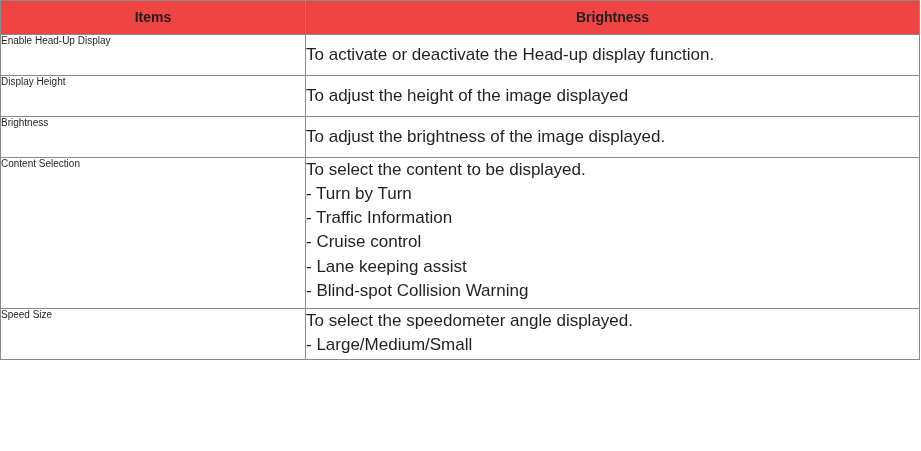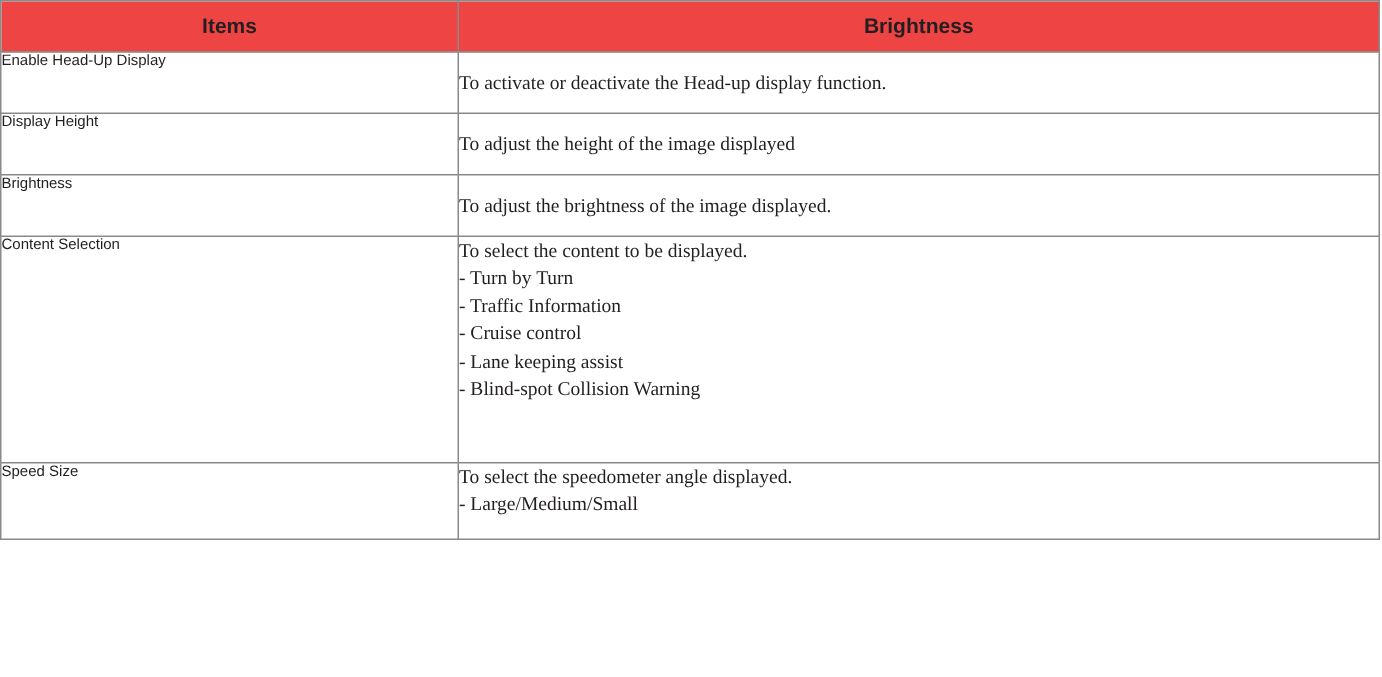--- a/index.html
+++ b/index.html
@@ -42,25 +42,24 @@
   }
   col.c-items { width: 305px; }
   col.c-expl  { width: 614px; }
 
   td.item-cell {
     font-size: 10px;
     padding: 0 0 0 10px;
     vertical-align: middle;
   }
   td.expl-cell {
-    font-size: 13px;
+    font-size: 17px;
     padding: 8px 0 8px 10px;
     vertical-align: top;
     line-height: 1.42;
-    font-family: Liberation Serif, serif;
   }
   td.expl-cell.middle {
     vertical-align: middle;
     padding-top: 0;
     padding-bottom: 0;
   }
   .line {
     display: block;
     white-space: nowrap;
   }

